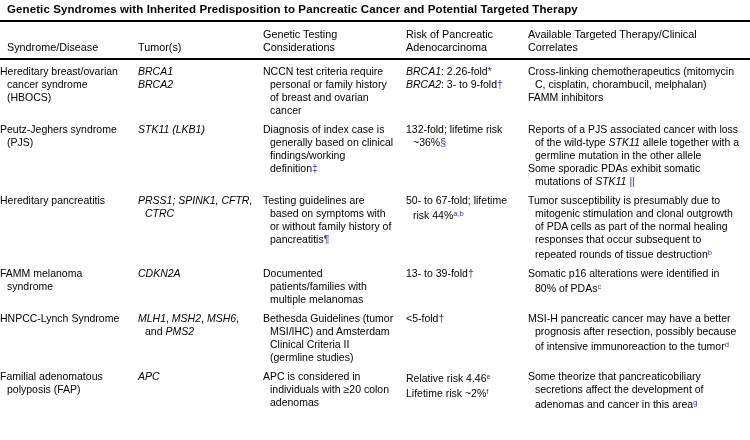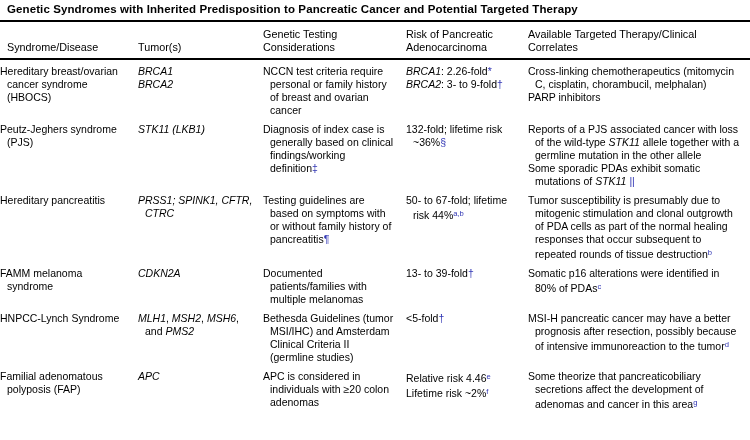--- a/index.html
+++ b/index.html
@@ -98,21 +98,21 @@
           </td>
     <td class="c3">
             <p class="para"><span>NCCN test criteria require personal or family history of breast and ovarian cancer</span></p>
           </td>
     <td class="c4">
             <p class="para"><span class="it">BRCA1</span><span>: 2.26-fold</span><span class="mk">*</span></p>
             <p class="para"><span class="it">BRCA2</span><span>: 3- to 9-fold</span><span class="mk">†</span></p>
           </td>
     <td class="c5">
             <p class="para"><span>Cross-linking chemotherapeutics (mitomycin C, cisplatin, chorambucil, melphalan)</span></p>
-            <p class="para"><span>PARP inhibitors</span></p>
+            <p class="para"><span>FAMM inhibitors</span></p>
           </td>
   </tr>
         <tr>
     <td class="c1">
             <p class="para"><span>Peutz-Jeghers syndrome (PJS)</span></p>
           </td>
     <td class="c2">
             <p class="para"><span class="it">STK11 (LKB1)</span></p>
           </td>
     <td class="c3">

